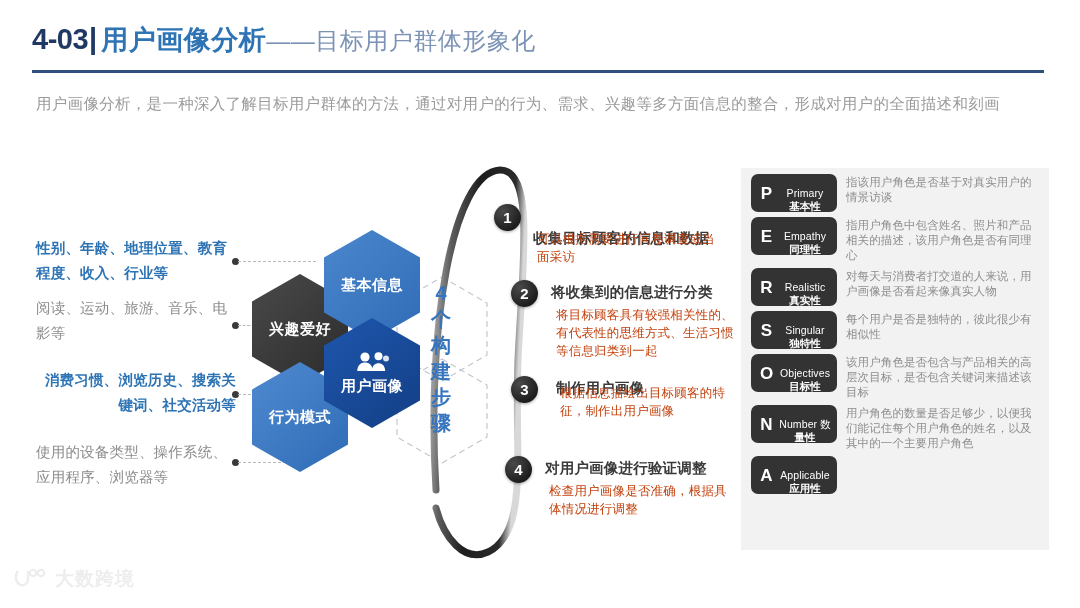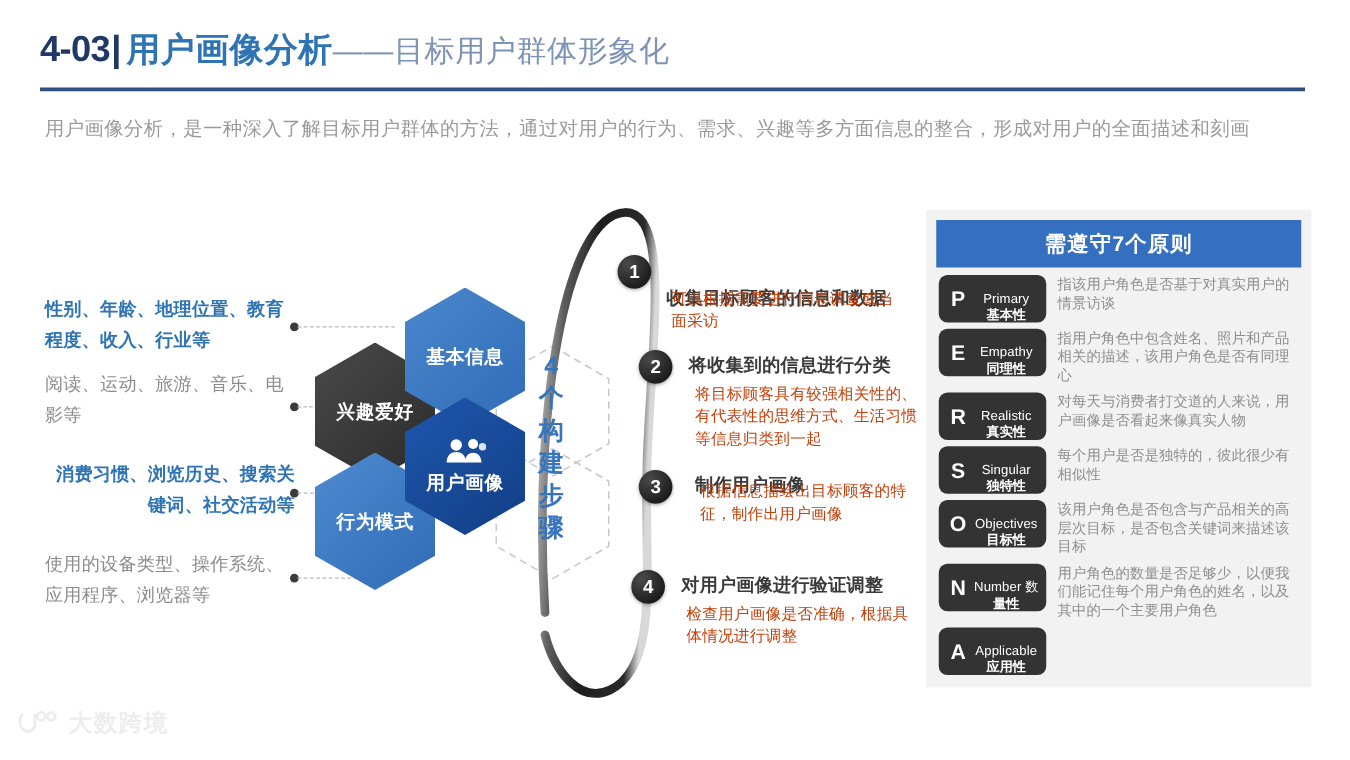--- a/index.html
+++ b/index.html
@@ -435,23 +435,20 @@
 <div class="step-title" id="title3">制作用户画像</div>
 <div class="step-desc" id="desc3">根据信息描绘出目标顾客的特征，制作出用户画像</div>
 
 <div class="step-badge" id="badge4">
     <span>4</span>
   </div>
 <div class="step-title" id="title4">对用户画像进行验证调整</div>
 <div class="step-desc" id="desc4">检查用户画像是否准确，根据具体情况进行调整</div>
 
 <div id="panel">
-  <div id="panel-header">
-    <span id="panel-header-title">需遵守7个原则</span>
-  </div>
   <div id="principles">
 
     <div class="principle">
       <div class="p-chip">
         <span class="p-letter">P</span>
         <span class="p-names">
           <span class="p-en">Primary</span>
           <span class="p-cn">基本性</span>
         </span>
       </div>

